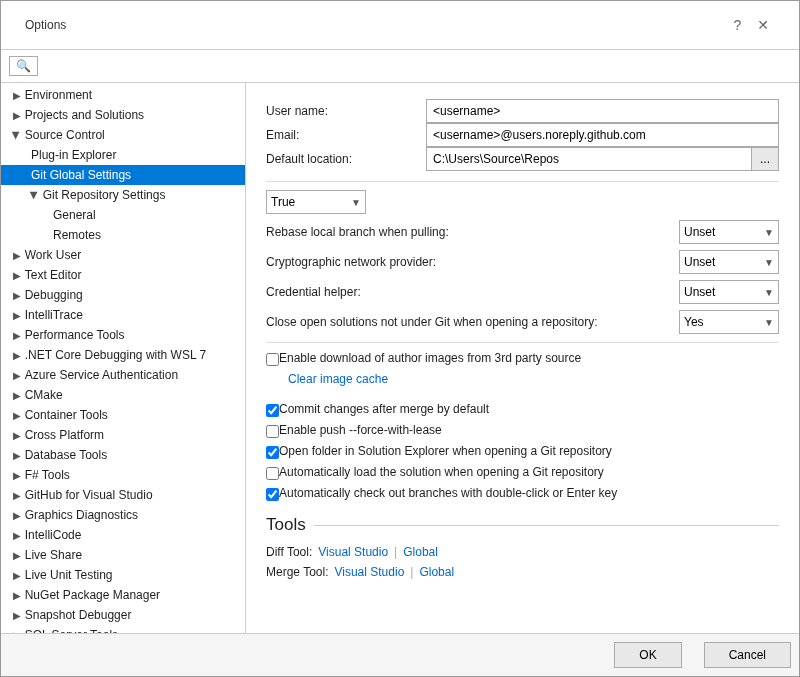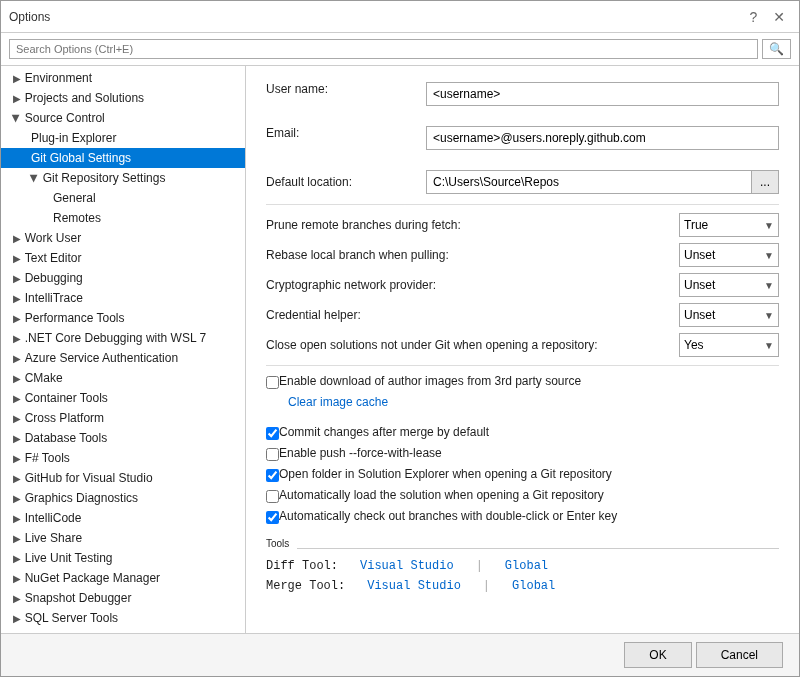--- a/index.html
+++ b/index.html
@@ -10,25 +10,25 @@
       height: 677px;
       background: #f5f5f5;
       border: 1px solid #999;
       box-shadow: 3px 3px 10px rgba(0,0,0,0.4);
       display: flex;
       flex-direction: column;
     }
 
     .titlebar {
       background: #fff;
-      height: 32px;
+      height: 49px;
       display: flex;
       align-items: center;
       justify-content: space-between;
-      padding: 0 8px;
+      padding: 0 24px;
       border-bottom: 1px solid #ccc;
       flex-shrink: 0;
     }
     .titlebar-title { font-size: 12px; color: #333; }
     .titlebar-buttons { display: flex; gap: 4px; }
     .titlebar-btn { background: none; border: none; cursor: pointer; font-size: 14px; color: #666; padding: 2px 6px; }
 
     .search-bar {
       padding: 6px 8px;
       background: #fff;
@@ -82,22 +82,22 @@
 
     .right-panel {
       flex: 1;
       padding: 16px 20px;
       overflow-y: auto;
       background: #fff;
     }
 
     .form-row {
       display: flex;
-      align-items: flex-start;
-      margin-bottom: 20px;
+      align-items: center;
+      margin-bottom: 0;
     }
     .form-label {
       width: 160px;
       font-size: 12px;
       color: #1e1e1e;
       flex-shrink: 0;
     }
     .form-input {
       flex: 1;
       border: 1px solid #aaa;
@@ -153,52 +153,51 @@
       align-items: flex-start;
       margin-bottom: 6px;
     }
     .checkbox-row input[type="checkbox"] { margin-top: 2px; flex-shrink: 0; }
     .checkbox-label { font-size: 12px; color: #1e1e1e; }
 
     .link { color: #0066cc; cursor: pointer; font-size: 12px; text-decoration: none; }
 
     .section-header {
       display: flex;
-      align-items: flex-end;
+      align-items: center;
       gap: 8px;
       margin: 14px 0 10px 0;
       color: #1e1e1e;
-      font-size: 10px;
+      font-size: 17px;
     }
     .section-header-line {
       flex: 1;
       height: 1px;
       background: #ccc;
     }
 
     .tools-row {
       display: flex;
       align-items: center;
       margin-bottom: 6px;
-      gap: 22px;
+      gap: 6px;
       font-size: 12px;
       color: #1e1e1e;
-      font-family: Liberation Mono, monospace;
     }
     .tools-row .tool-label { font-weight: 500; }
     .tools-link { color: #0066cc; cursor: pointer; }
     .tools-sep { color: #aaa; }
 
     .dialog-footer {
       background: #f5f5f5;
       border-top: 1px solid #ccc;
-      padding: 8px 16px;
+      padding: 8px 8px;
       display: flex;
       justify-content: flex-end;
-      gap: 4px;
+      gap: 22px;
       flex-shrink: 0;
     }
     .footer-btn {
       padding: 5px 24px;
       font-size: 12px;
       border: 1px solid #aaa;
       cursor: pointer;
       background: #e8e8e8;
     }
     .footer-btn.primary { background: #e8e8e8; }
@@ -210,21 +209,20 @@
 
   <div class="titlebar">
     <span class="titlebar-title">Options</span>
     <div class="titlebar-buttons">
       <button class="titlebar-btn">?</button>
       <button class="titlebar-btn">✕</button>
     </div>
   </div>
 
   <div class="search-bar">
-    <input type="text" style="color: rgb(153, 153, 153);" placeholder="Search Options (Ctrl+E)">
     <button class="search-icon-btn">🔍</button>
   </div>
 
   <div class="main-content">
 
     <div class="sidebar">
 
       <div class="sidebar-item">
         <span class="arrow">▶</span>
         <span>Environment</span>
@@ -384,21 +382,20 @@
         <span class="form-label">Default location:</span>
         <div class="input-group">
           <input class="form-input" type="text" value="C:\Users\Source\Repos" style="">
           <button class="browse-btn">...</button>
         </div>
       </div>
 
       <div class="divider"></div>
 
       <div class="form-row-dropdown">
-        <span class="form-label">Prune remote branches during fetch:</span>
         <div class="dropdown-select">
           <span>True</span>
           <span class="dropdown-arrow">▼</span>
         </div>
       </div>
 
       <div class="form-row-dropdown">
         <span class="form-label">Rebase local branch when pulling:</span>
         <div class="dropdown-select">
           <span>Unset</span>

